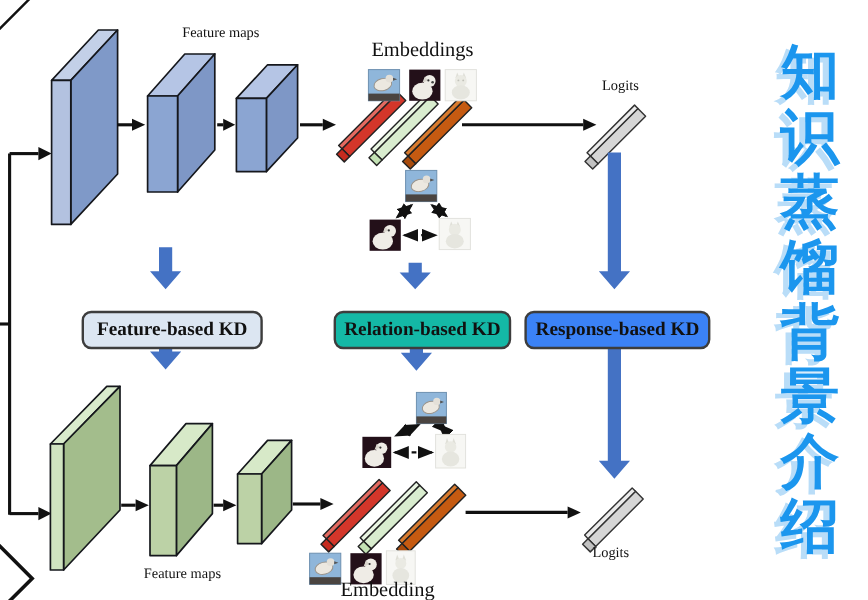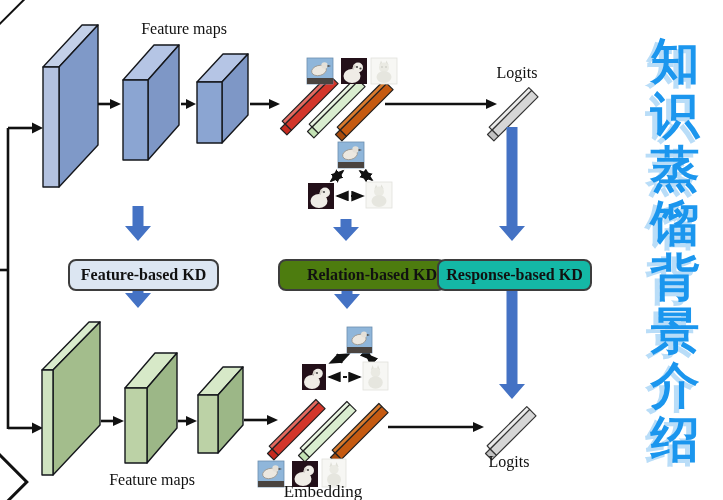--- a/index.html
+++ b/index.html
@@ -12,24 +12,24 @@
   .student-box{left:27px;top:313px;width:225px;height:185px;background:#e9f5e1;}
   
   .rel-box{position:absolute;border:1.6px dashed #2a2a2a;border-radius:16px;background:#ffffff;}
   .rel-1{left:292px;top:133px;width:117px;height:85px;}
   .rel-2{left:290px;top:314px;width:111px;height:83px;}
   
   .kd{position:absolute;top:243px;height:28px;border:2px solid #3d3d3d;border-radius:8px;
       display:flex;align-items:center;justify-content:center;
       font-weight:bold;font-size:16px;color:#111;font-family:"Liberation Serif",serif;margin-top:16px;}
   .kd-feature{left:68px;width:147px;background:#dce6f2;}
-  .kd-relation{left:278px;width:144px;background:#4d7c0f;padding-left:20px;}
-  .kd-response{left:437px;width:151px;background:#14b8a6;}
-  
-  .lbl{position:absolute;color:#111;font-size:16px;text-align:center;white-space:nowrap;}
+  .kd-relation{left:278px;width:144px;background:#14b8a6;}
+  .kd-response{left:437px;width:151px;background:#3b82f6;}
+  
+  .lbl{position:absolute;color:#111;font-size:12px;text-align:center;white-space:nowrap;}
   
   .net-tag{position:absolute;left:-75px;top:-18px;width:130px;height:44px;background:#fff;
            border:2.5px solid #111;transform:rotate(-45deg);display:flex;align-items:center;
            justify-content:flex-end;padding-right:8px;font-size:15px;box-sizing:border-box;}
   .net-tag2{position:absolute;left:-58px;top:446px;width:72px;height:72px;background:#fff;
            border:3px solid #111;transform:rotate(45deg);box-sizing:border-box;}
   
   .vtitle{position:absolute;left:636px;top:34px;width:78px;display:flex;flex-direction:column;
           align-items:center;}
   .vtitle span{font-family:"Liberation Sans",sans-serif;font-weight:800;font-size:49px;
@@ -277,20 +277,21 @@
     <span>Feature-based KD</span>
   </div>
   <div class="kd kd-relation">
     <span>Relation-based KD</span>
   </div>
   <div class="kd kd-response">
     <span>Response-based KD</span>
   </div>
 
   <div class="lbl" style="left:129px;top:20px;width:110px;">Feature maps</div>
+  <div class="lbl" style="left:302px;top:32px;width:100px;font-size:17px;">Embeddings</div>
   <div class="lbl" style="left:477px;top:64px;width:80px;">Logits</div>
   <div class="lbl" style="left:97px;top:471px;width:110px;">Feature maps</div>
   <div class="lbl" style="left:273px;top:482px;width:100px;font-size:17px;">Embedding</div>
   <div class="lbl" style="left:469px;top:453px;width:80px;">Logits</div>
 
   <div class="vtitle">
     <span>知</span>
     <span>识</span>
     <span>蒸</span>
     <span>馏</span>

